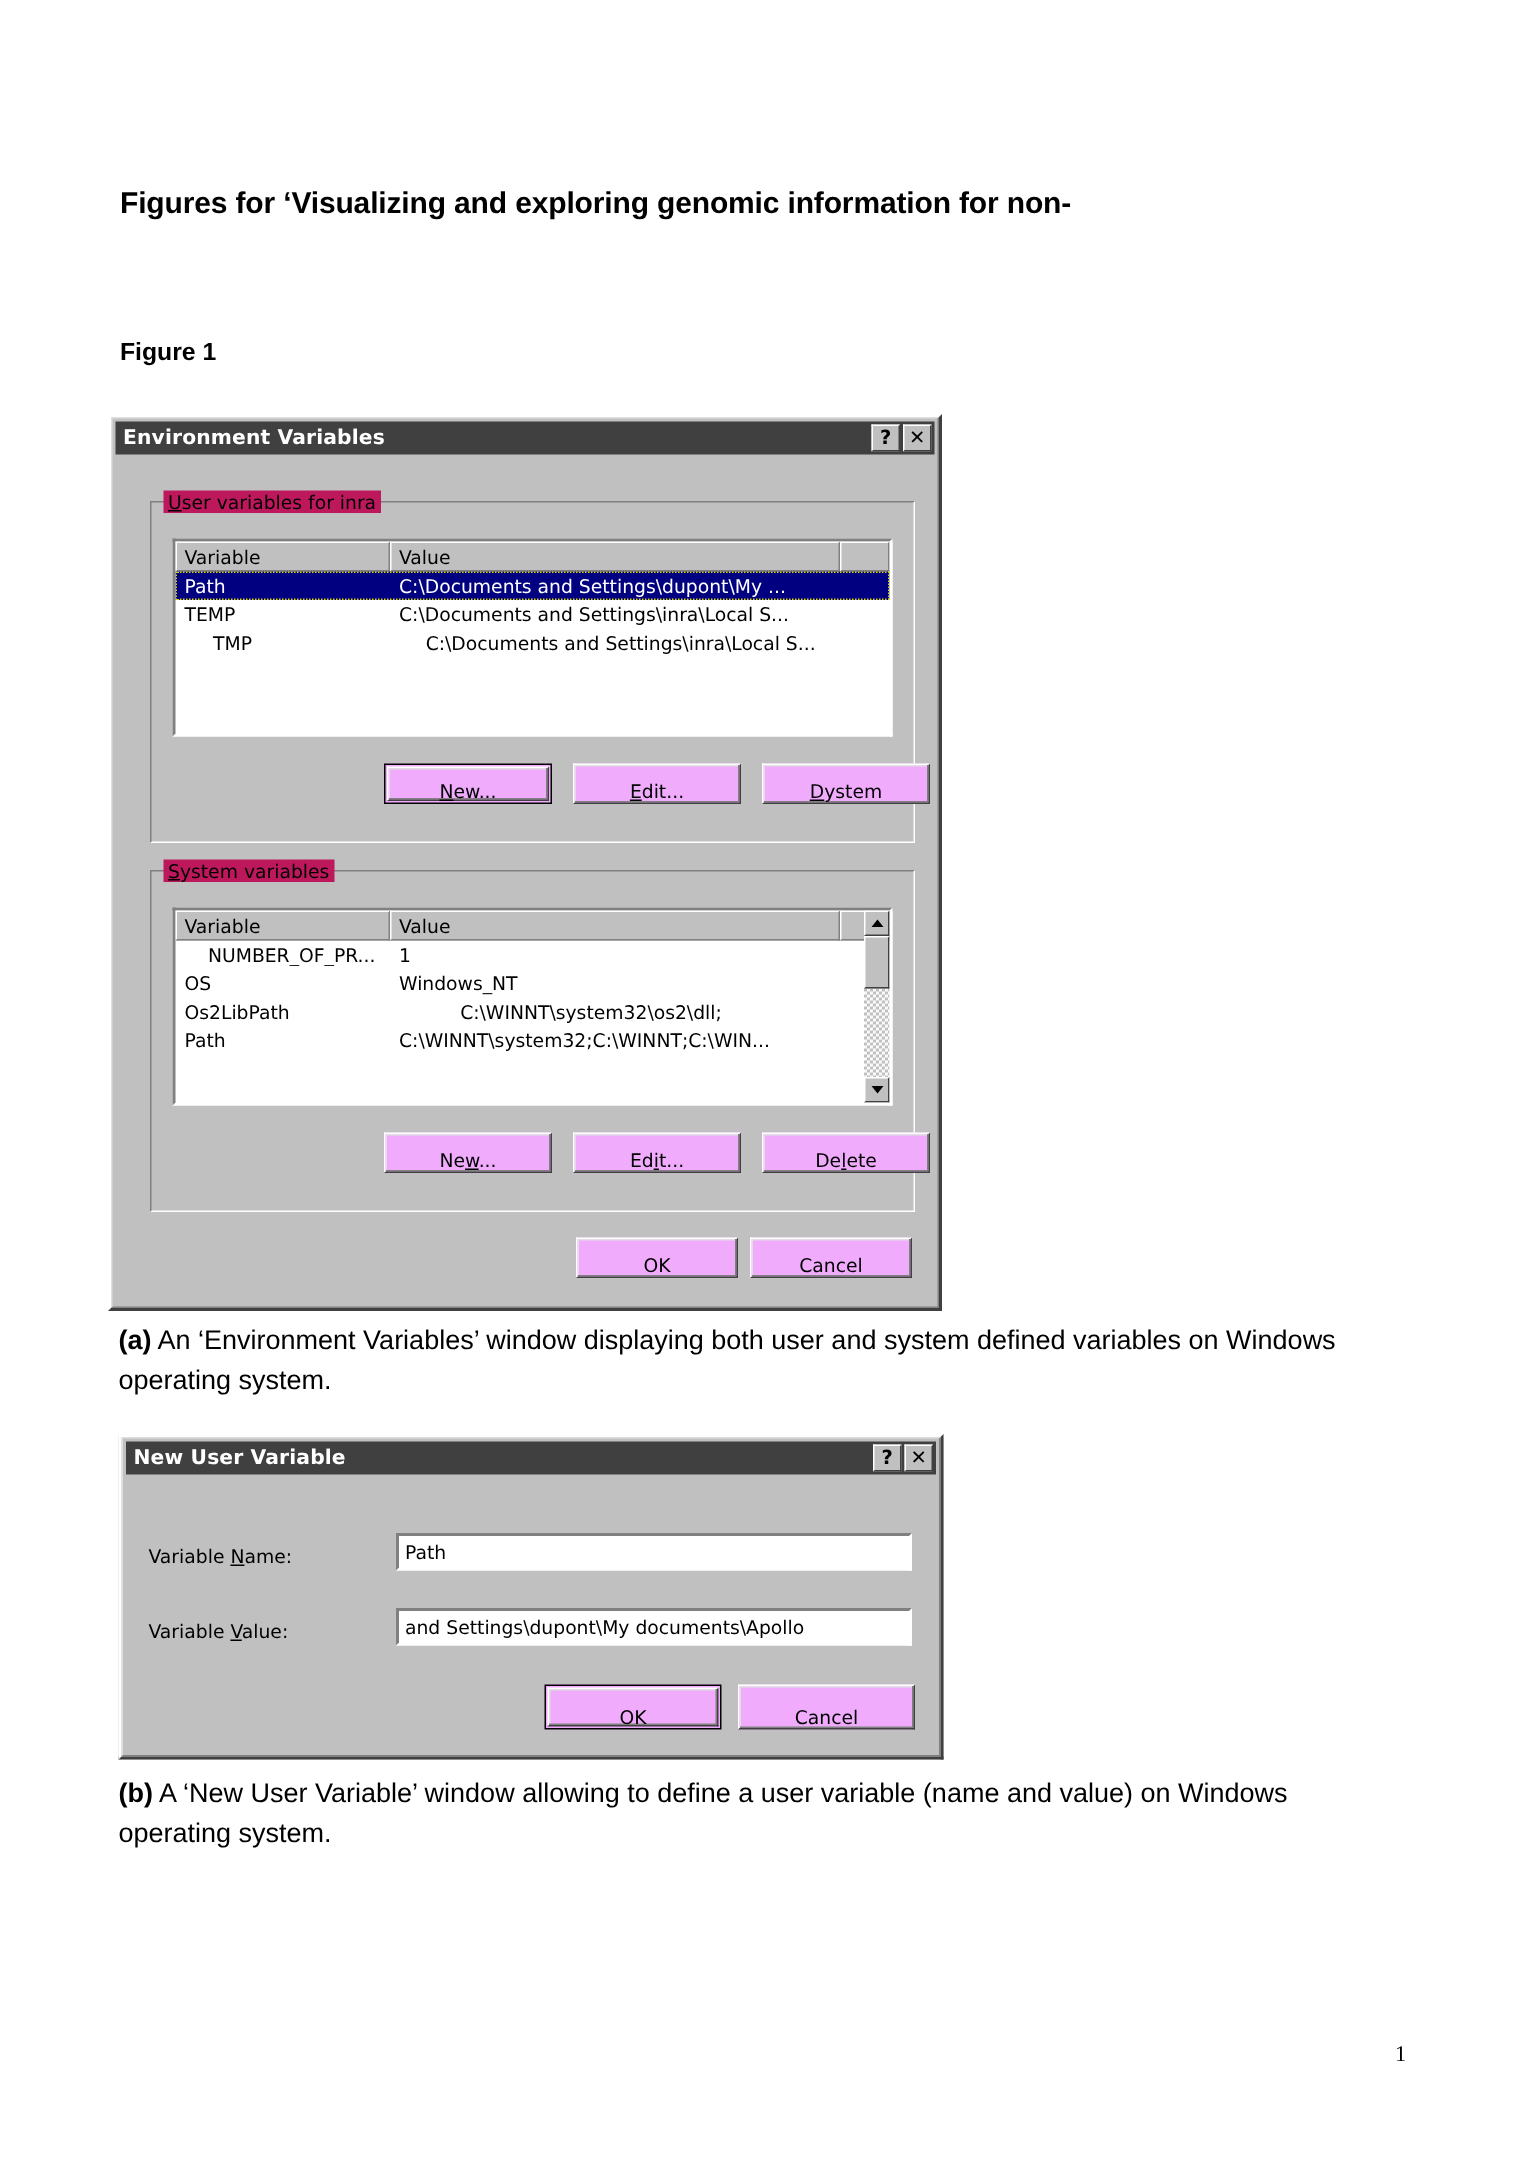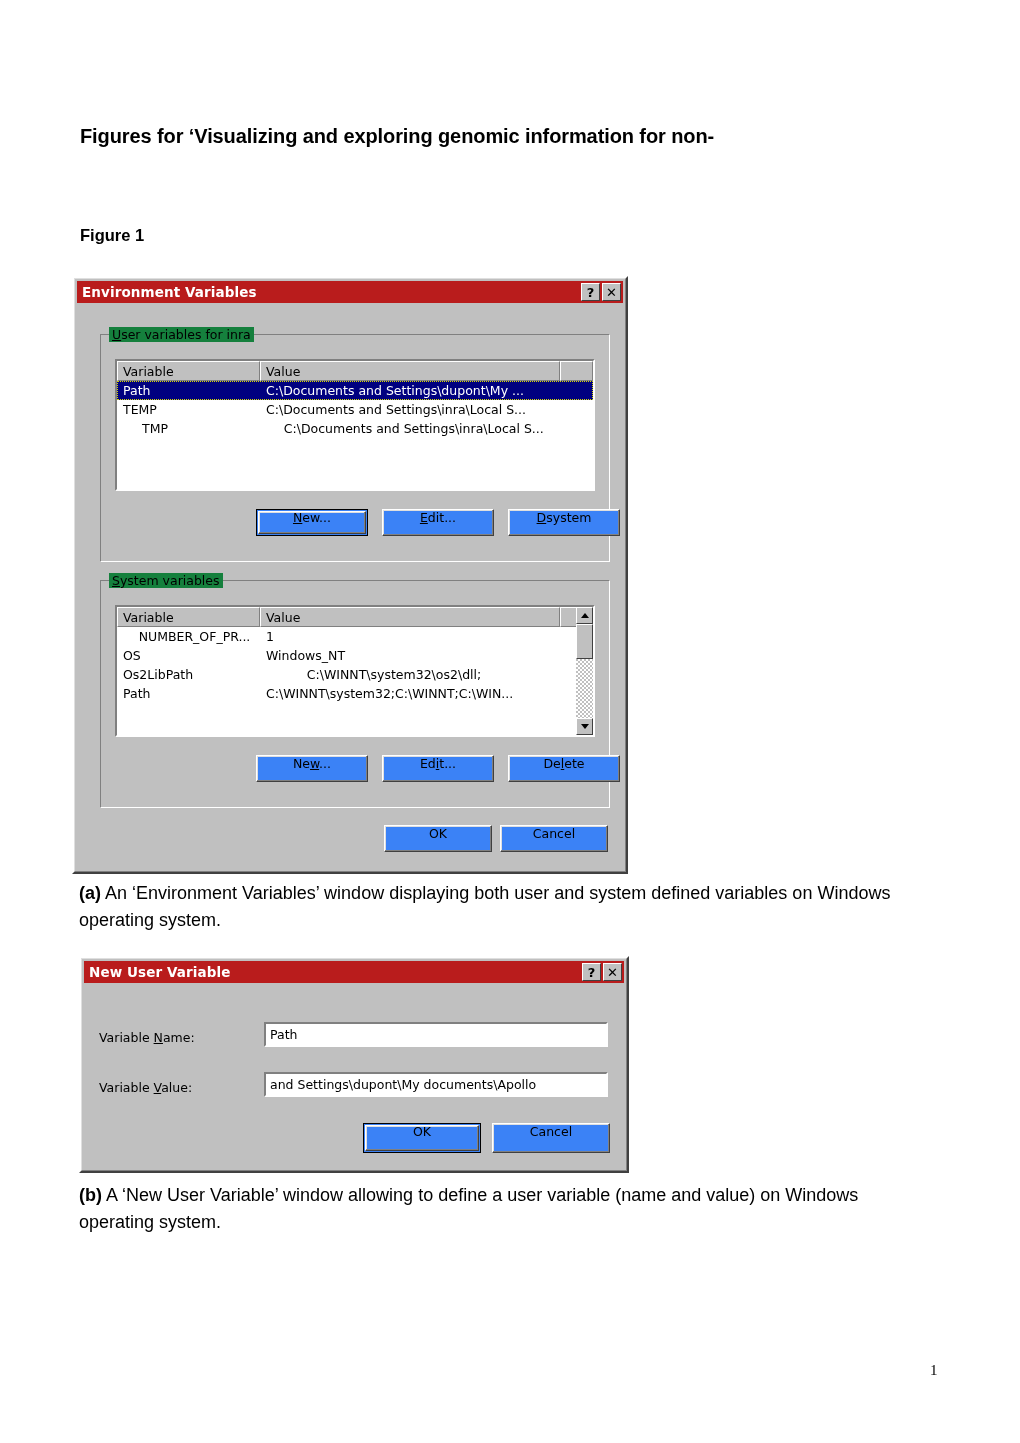--- a/index.html
+++ b/index.html
@@ -71,21 +71,21 @@
     border-left: 1px solid #dfdfdf;
     border-right: 1px solid #808080;
     border-bottom: 1px solid #808080;
   }
   .titlebar {
     position: absolute;
     left: 3px;
     right: 3px;
     top: 3px;
     height: 22px;
-    background: #b91c1c;
+    background: #404040;
     display: flex;
     align-items: center;
   }
   .titlebar-text {
     color: #ffffff;
     font-weight: bold;
     font-size: 13.5px;
     padding-left: 5px;
     letter-spacing: 0.1px;
     white-space: nowrap;
@@ -120,21 +120,21 @@
     box-sizing: border-box;
     border-top: 1px solid #808080;
     border-left: 1px solid #808080;
     border-right: 1px solid #ffffff;
     border-bottom: 1px solid #ffffff;
   }
   .groupbox-legend {
     position: absolute;
     top: -8px;
     left: 8px;
-    background: #15803d;
+    background: #be185d;
     padding: 0 3px;
     font-size: 12.5px;
     white-space: nowrap;
   }
   u { text-decoration: underline; }
 
   
   .listview {
     position: absolute;
     background: #ffffff;
@@ -238,27 +238,27 @@
     border-top: 1px solid #ffffff;
     border-left: 1px solid #ffffff;
     border-right: 1px solid #404040;
     border-bottom: 1px solid #404040;
   }
 
   
   .btn {
     position: absolute;
     box-sizing: border-box;
-    background: #3b82f6;
+    background: #f0abfc;
     border-top: 1px solid #ffffff;
     border-left: 1px solid #ffffff;
     border-right: 1px solid #404040;
     border-bottom: 1px solid #404040;
     display: flex;
-    align-items: flex-start;
+    align-items: flex-end;
     justify-content: center;
     font-size: 12.5px;
     color: #000000;
     box-shadow: inset -1px -1px 0 #808080, inset 1px 1px 0 #dfdfdf;
     white-space: nowrap;
   }
   .btn.default {
     border: 1px solid #000000;
     box-shadow: none;
   }
@@ -344,21 +344,21 @@
     </div>
 
     <div class="btn default" style="left:155px; top:174px; width:112px; height:27px;">
       <span class="btn-face"></span>
       <span class="btn-label"><u>N</u><span>ew...</span></span>
     </div>
     <div class="btn" style="left:281px; top:174px; width:112px; height:27px;">
       <span class="btn-label"><u>E</u><span>dit...</span></span>
     </div>
     <div class="btn" style="left:407px; top:174px; width:112px; height:27px;">
-      <span class="btn-label"><u>D</u><span>system</span></span>
+      <span class="btn-label"><u>D</u><span>ystem</span></span>
     </div>
   </div>
 
   <div class="groupbox" style="left:26px; top:302px; width:510px; height:228px;">
     <div class="groupbox-legend">
       <u>S</u><span>ystem variables</span>
     </div>
 
     <div class="listview" style="left:14px; top:24px; width:480px; height:132px;">
       <div class="lv-header">

